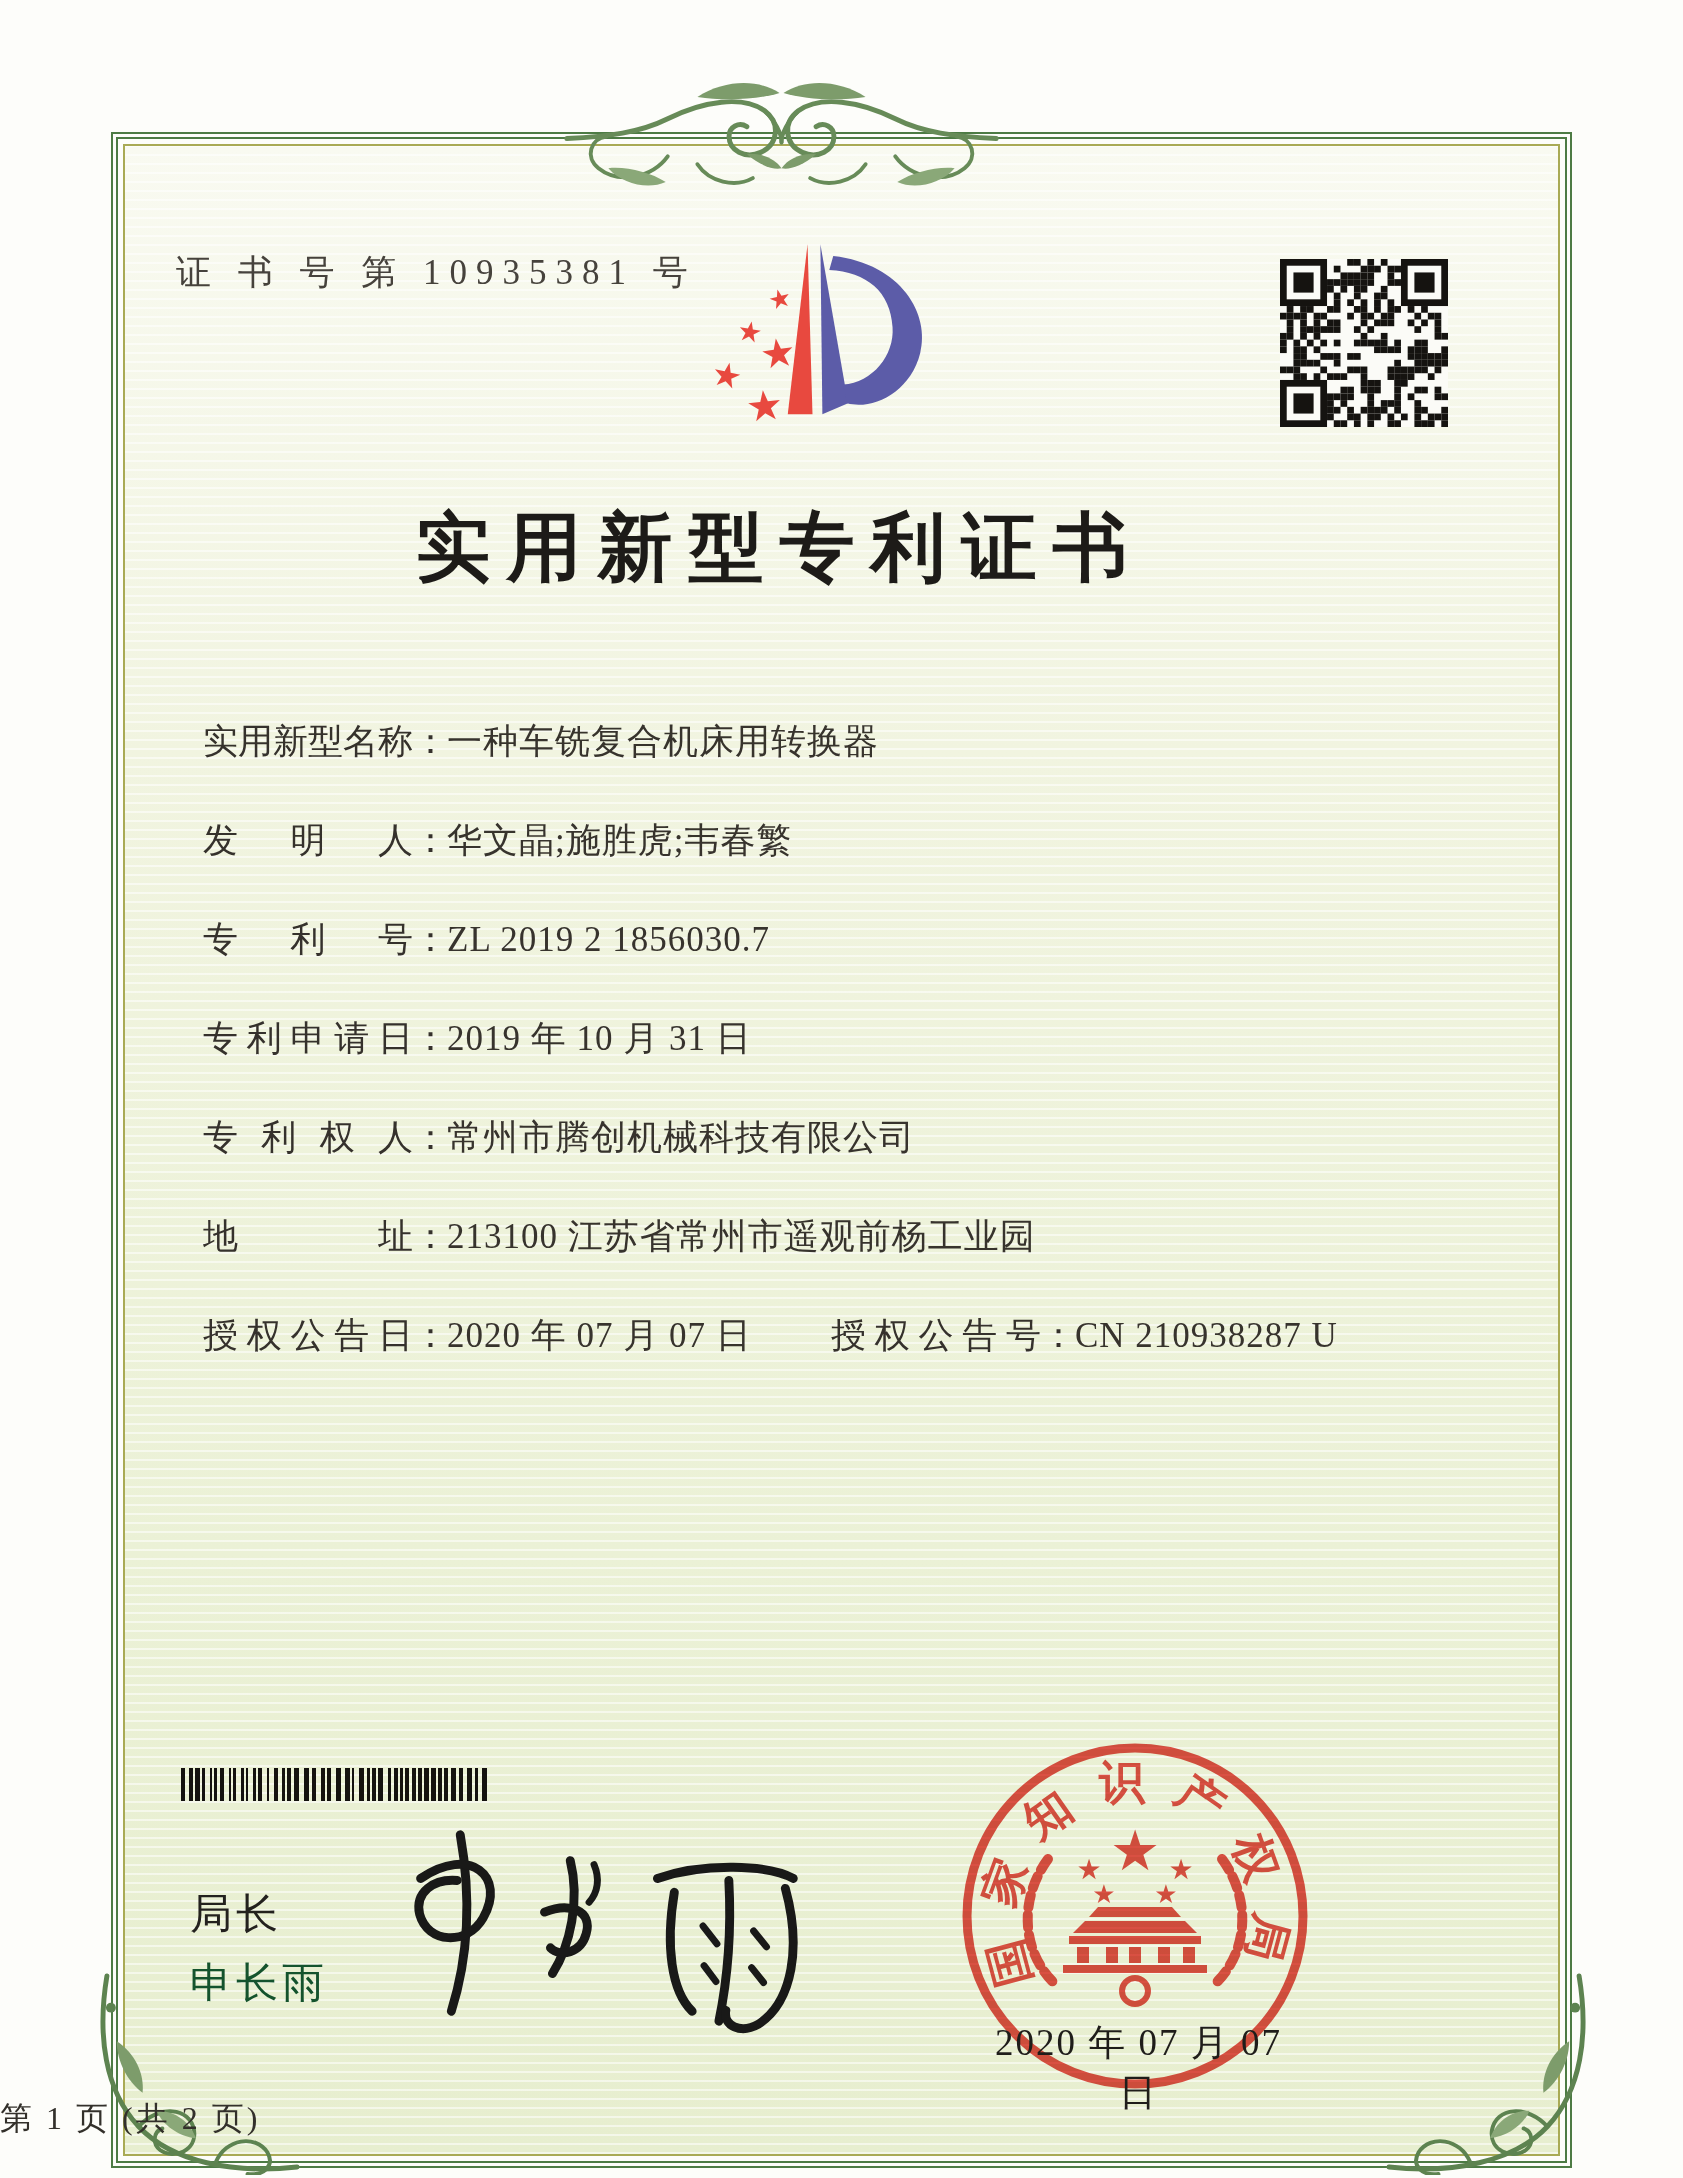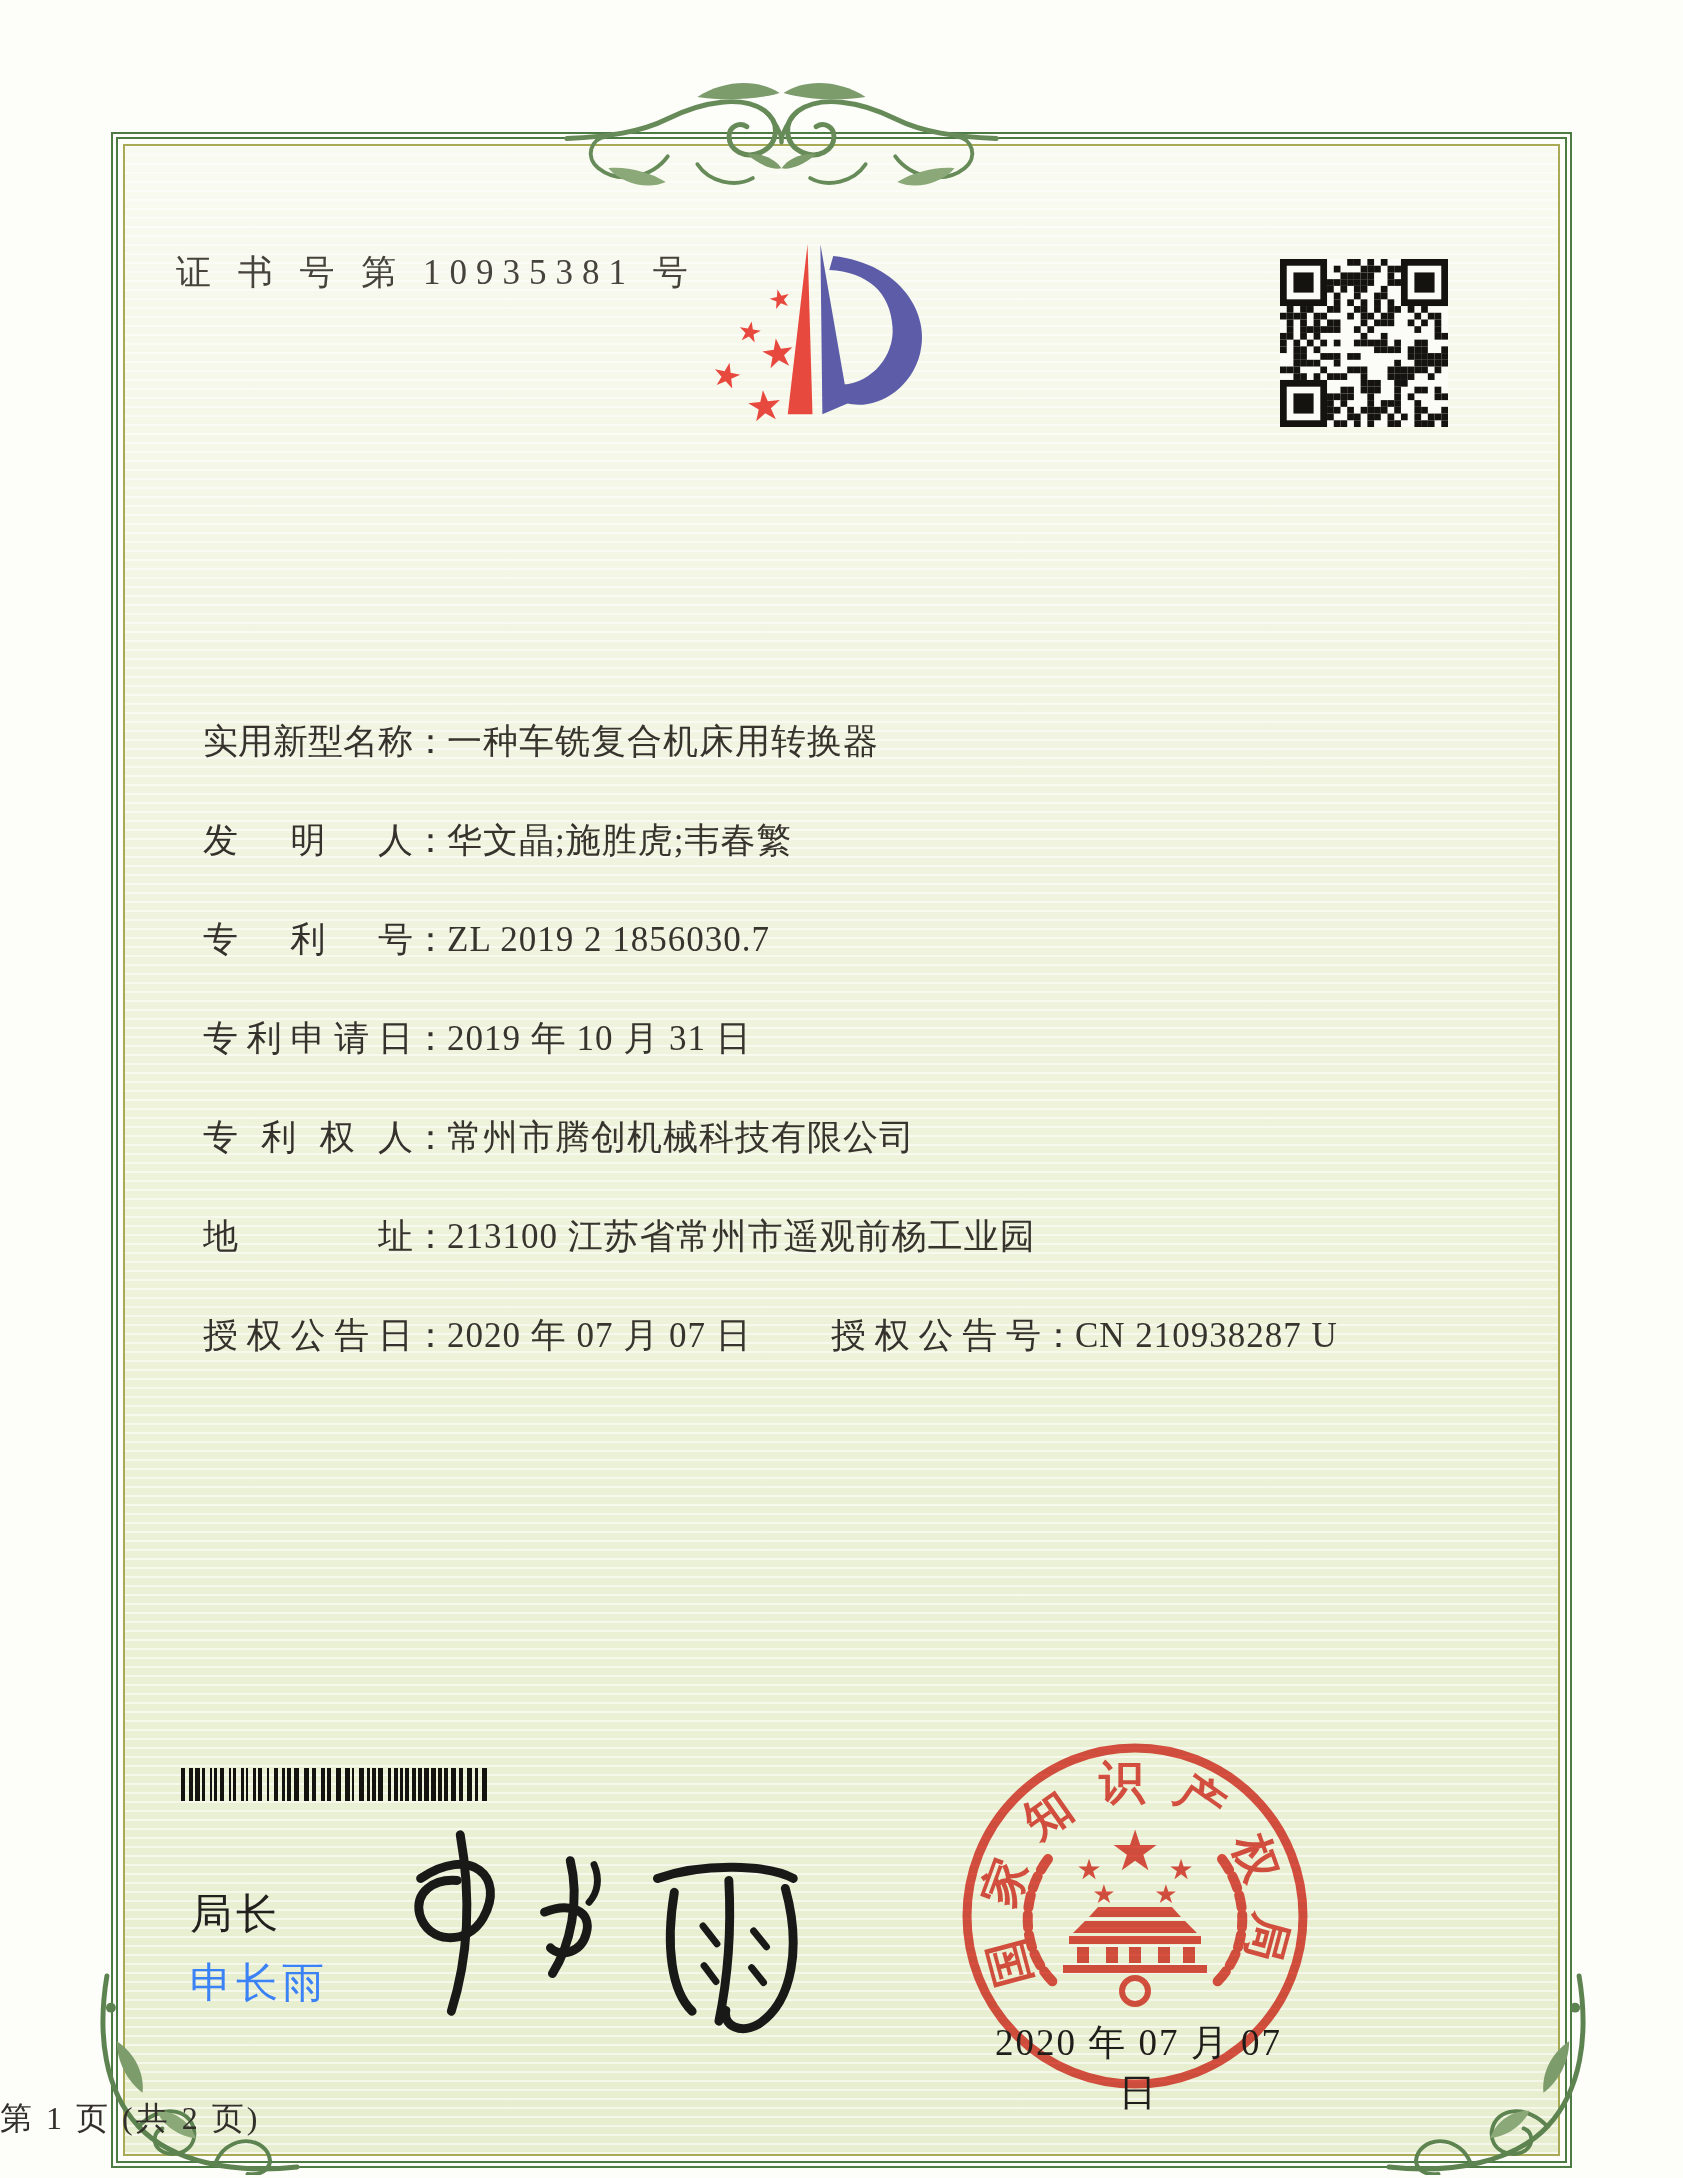--- a/index.html
+++ b/index.html
@@ -32,21 +32,21 @@
   .frow{position:absolute;left:0;width:1297px;height:50px;font-size:35px;white-space:nowrap;}
   .flabel{display:inline-block;width:210px;text-align:justify;text-align-last:justify;vertical-align:top;color:#35312c;}
   .colon{display:inline-block;width:34px;color:#35312c;}
   .fvalue{color:#37332d;letter-spacing:1px;}
   .frow2{position:absolute;left:612px;top:0;white-space:nowrap;margin-left:16px;}
   .paras{left:178px;top:1358px;width:1315px;font-size:35px;line-height:65px;text-align:justify;color:#38342e;}
   .paras p{margin:0;text-indent:2em;}
   .barcode{left:181px;top:1768px;width:309px;height:33px;display:flex;align-items:stretch;}
   .barcode i{display:block;height:100%;}
   .signer-title{left:190px;top:1886px;font-size:42px;letter-spacing:4px;color:#23211e;}
-  .signer-name{left:190px;top:1955px;font-size:42px;letter-spacing:4px;color:#3b82f6;}
+  .signer-name{left:190px;top:1955px;font-size:42px;letter-spacing:4px;color:#14532d;}
   .signature{left:376px;top:1807px;}
   .seal{left:952px;top:1733px;mix-blend-mode:multiply;opacity:.93;}
   .seal-date{left:980px;top:2018px;width:317px;text-align:center;font-size:37px;letter-spacing:2px;color:#1f1d1a;z-index:1;}
   .footer-page{left:0;top:2097px;width:1495px;text-align:left;font-size:32px;letter-spacing:3px;color:#33302b;}
   .logo{left:683px;top:236px;}
   .qr{left:1280px;top:259px;}
   .orn-top{left:549px;top:67px;}
   .orn-bl{left:87px;top:1972px;}
   .orn-br{left:1371px;top:1972px;}
 </style>
@@ -351,20 +351,21 @@
         <rect x="2" y="2" width="3" height="3"></rect>
         <rect x="18" y="0" width="7" height="7"></rect>
         <rect x="19" y="1" width="5" height="5" fill="#fbfbf7"></rect>
         <rect x="20" y="2" width="3" height="3"></rect>
         <rect x="0" y="18" width="7" height="7"></rect>
         <rect x="1" y="19" width="5" height="5" fill="#fbfbf7"></rect>
         <rect x="2" y="20" width="3" height="3"></rect>
       </g>
   </svg>
 
+  <div class="abs doc-title">实用新型专利证书</div>
 
   <div class="abs fields">
     <div class="frow" style="top:25px">
       <span class="flabel">实用新型名称</span><span class="colon">：</span><span class="fvalue">一种车铣复合机床用转换器</span>
     </div>
     <div class="frow" style="top:124px">
       <span class="flabel">发明人</span><span class="colon">：</span><span class="fvalue">华文晶;施胜虎;韦春繁</span>
     </div>
     <div class="frow" style="top:223px">
       <span class="flabel">专利号</span><span class="colon">：</span><span class="fvalue">ZL 2019 2 1856030.7</span>

